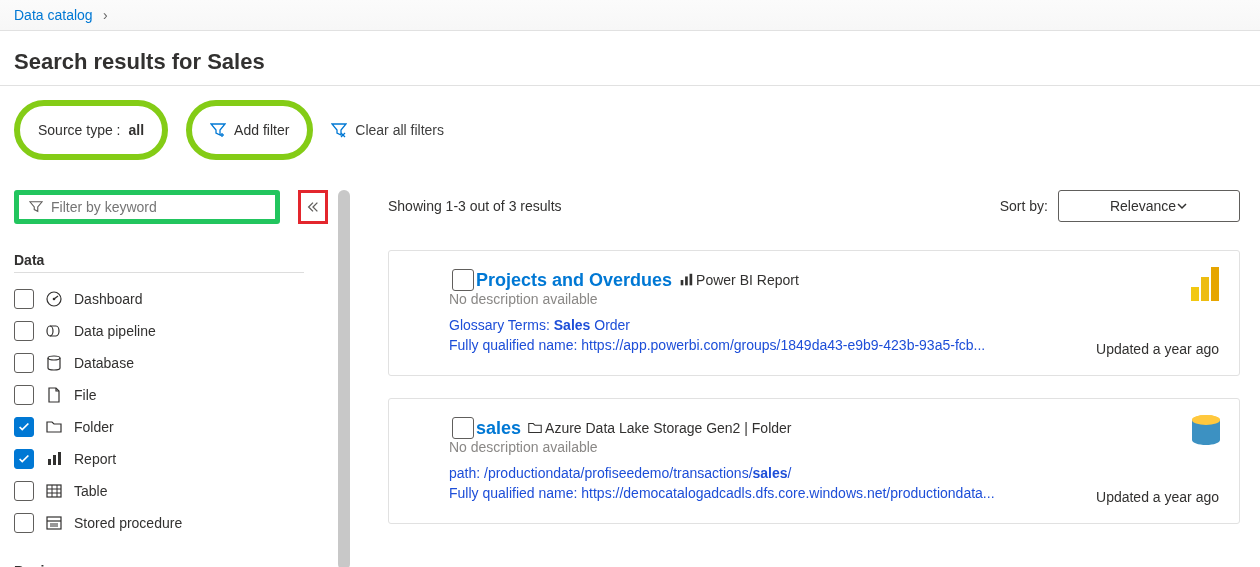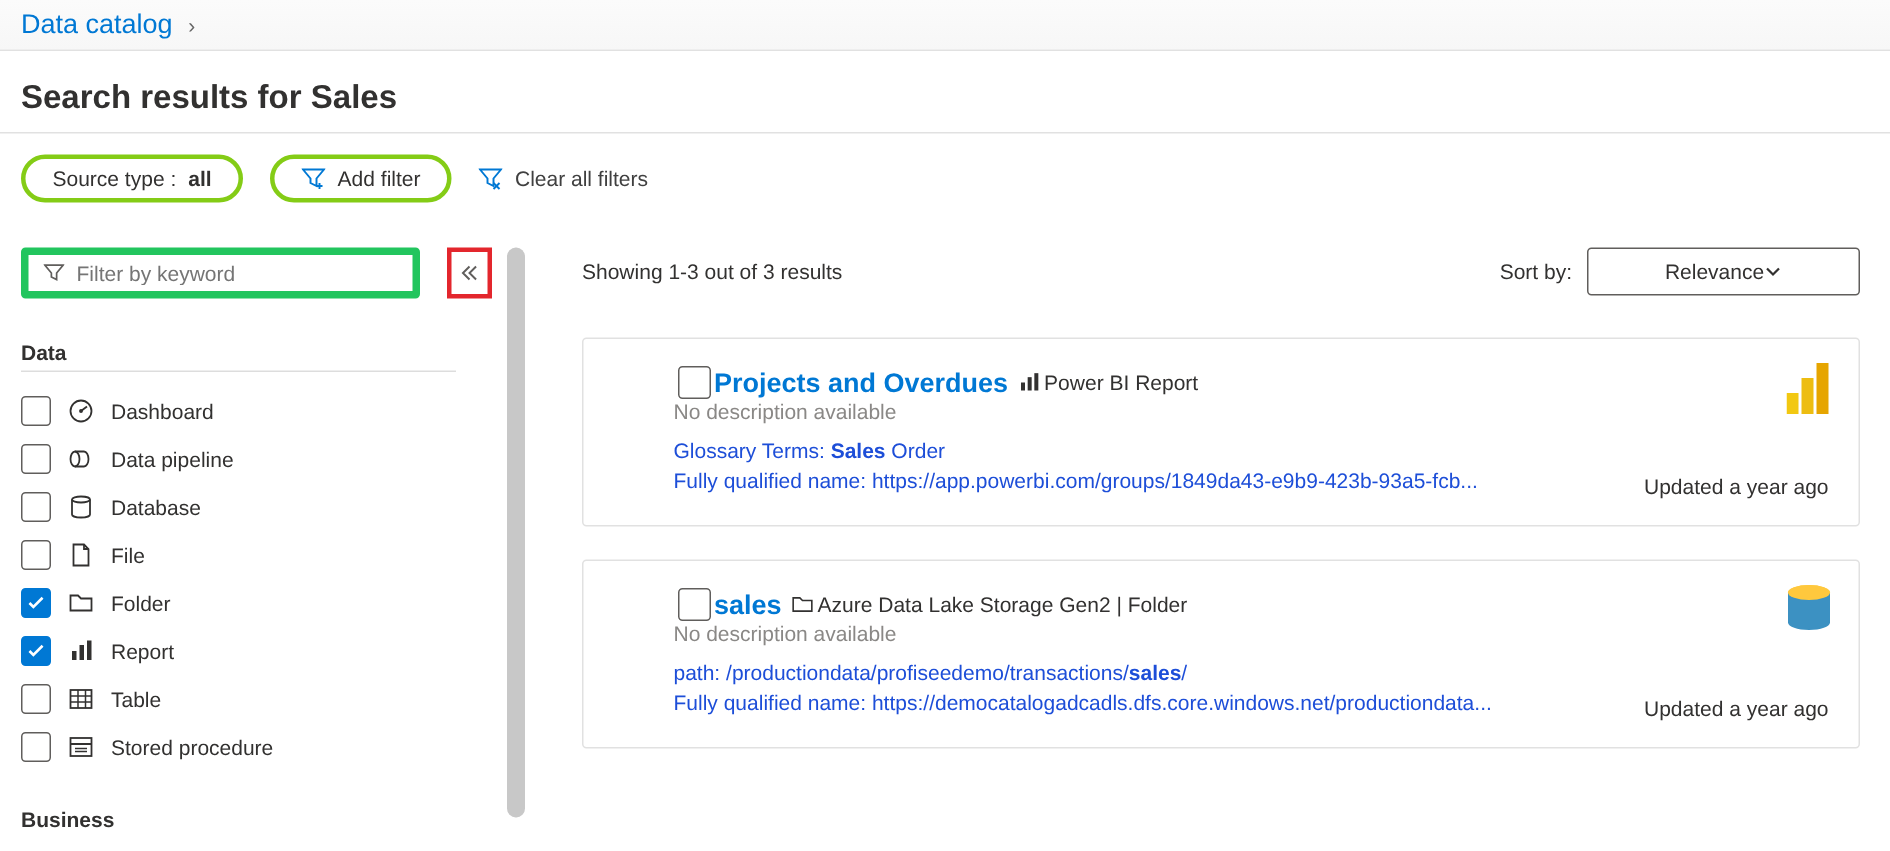--- a/index.html
+++ b/index.html
@@ -1,25 +1,25 @@
 <!DOCTYPE html>
 <html><head>
 <meta charset="utf-8">
 <style>
   * { box-sizing: border-box; margin: 0; padding: 0; font-family: "Segoe UI", Arial, sans-serif; }
   body { background: #fff; color: #323130; width: 1260px; height: 567px; overflow: hidden; }
 
   .breadcrumb { padding: 6px 14px 6px 14px; border-bottom: 1px solid #e1e1e1; background: linear-gradient(#fbfbfb,#f7f7f7); }
-  .breadcrumb a { color: #0078d4; text-decoration: none; font-size: 18px; }
+  .breadcrumb a { color: #0078d4; text-decoration: none; font-size: 14px; }
   .breadcrumb .chev { color: #666; margin: 0 6px; font-size: 14px; }
 
   .page-title { padding: 18px 14px 10px 14px; font-size: 22px; font-weight: 600; border-bottom: 1px solid #e1e1e1; }
 
   .filter-bar { display: flex; align-items: center; gap: 18px; padding: 14px 14px 14px 14px; }
-  .pill { border: 3px solid #84cc16; border-radius: 999px; padding: 5px 18px; font-size: 14px; display: inline-flex; align-items: center; gap: 8px; background: #fff; cursor: pointer; }
+  .pill { border: 6px solid #84cc16; border-radius: 999px; padding: 16px 18px; font-size: 14px; display: inline-flex; align-items: center; gap: 8px; background: #fff; cursor: pointer; }
   .pill .bold { font-weight: 600; }
   .pill svg { color: #0078d4; }
   .clear-filters { display: inline-flex; align-items: center; gap: 8px; font-size: 14px; color: #404040; cursor: pointer; }
   .clear-filters svg { color: #0078d4; }
 
   .content { display: flex; height: calc(567px - 31px - 56px - 58px); }
 
   .sidebar { width: 358px; position: relative; padding: 16px 8px 0 14px; }
   .filter-input-wrap { display: flex; align-items: center; border: 5px solid #22c55e; border-radius: 3px; width: 266px; height: 34px; padding: 0 10px; gap: 8px; }
   .filter-input-wrap input { border: none; outline: none; font-size: 14px; width: 100%; }

